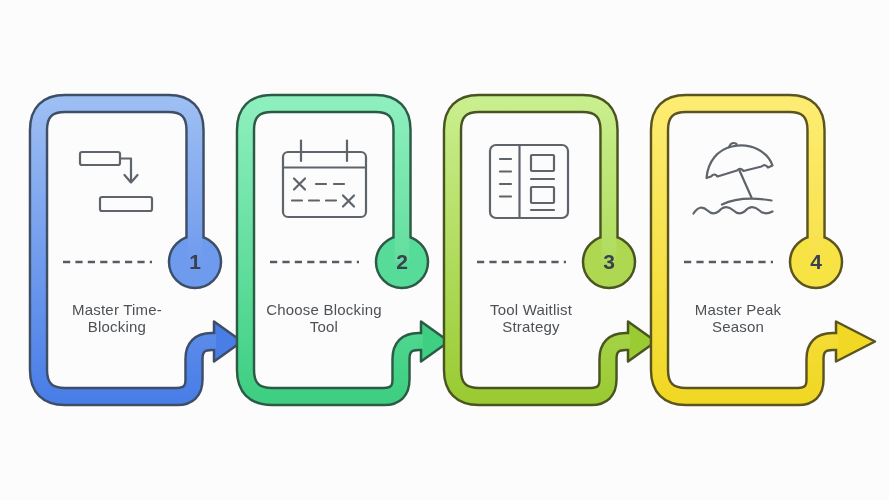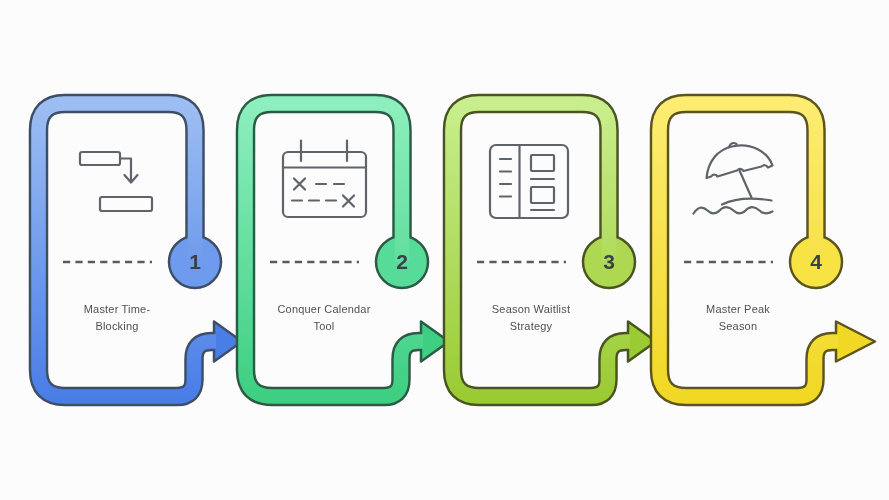--- a/index.html
+++ b/index.html
@@ -15,21 +15,21 @@
   .arrow-head{stroke-width:2.5;stroke-linejoin:round;}
   .dashed-line{fill:none;stroke-width:2.6;stroke-dasharray:7.2 5.2;stroke-linecap:butt;}
   .icon{fill:none;stroke-width:2.2;stroke-linecap:round;stroke-linejoin:round;}
   .step-number{
     position:absolute;width:50px;height:30px;top:247px;
     display:flex;align-items:center;justify-content:center;
     font-size:21px;font-weight:bold;color:#39414d;
   }
   .step-label{
     position:absolute;width:152px;top:301px;text-align:center;
-    font-size:11px;line-height:17px;color:#4d5156;
+    font-size:15px;line-height:17px;color:#4d5156;
     white-space:pre-line;letter-spacing:0.2px;
   }
 </style>
 </head>
 <body>
 
 <svg class="diagram-svg" width="889" height="500" viewBox="0 0 889 500">
   <defs>
     <linearGradient id="grad0" x1="0" y1="0" x2="0" y2="1">
       <stop offset="0" stop-color="#9dbef3"></stop>
@@ -114,18 +114,18 @@
   </g>
 </svg>
 
 <div class="step-number" style="left:170px">1</div>
 <div class="step-number" style="left:377px">2</div>
 <div class="step-number" style="left:584px">3</div>
 <div class="step-number" style="left:791px">4</div>
 
 <div class="step-label" style="left:41px">Master Time-
 Blocking</div>
-<div class="step-label" style="left:248px">Conquer Calendar
+<div class="step-label" style="left:248px">Choose Blocking
 Tool</div>
-<div class="step-label" style="left:455px">Season Waitlist
+<div class="step-label" style="left:455px">Tool Waitlist
 Strategy</div>
 <div class="step-label" style="left:662px">Master Peak
 Season</div>
 
 </body></html>

